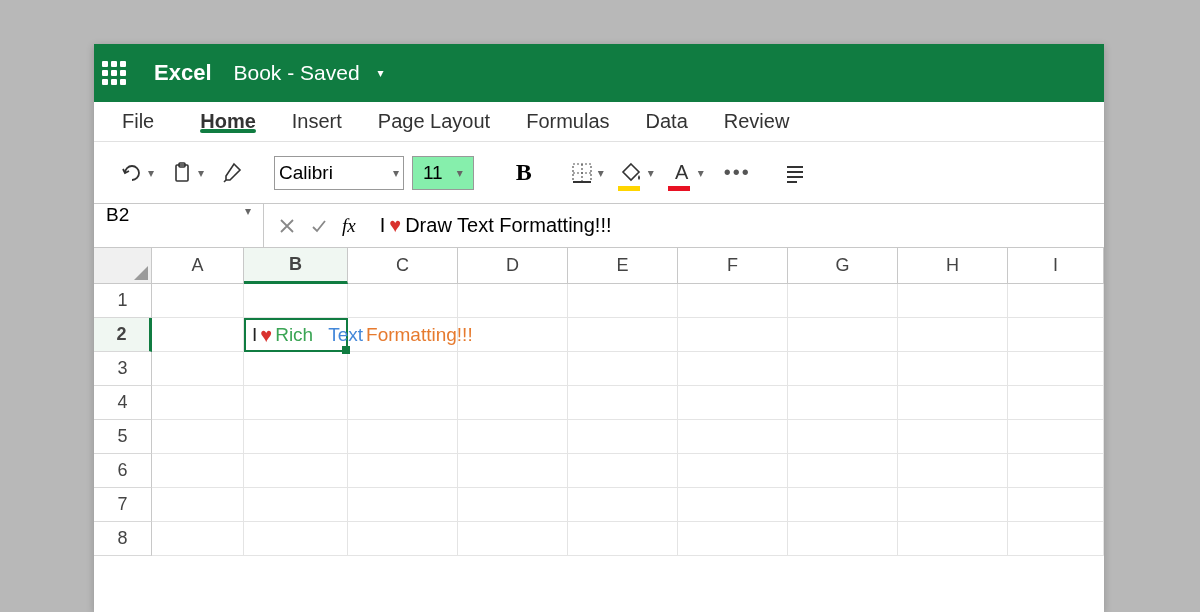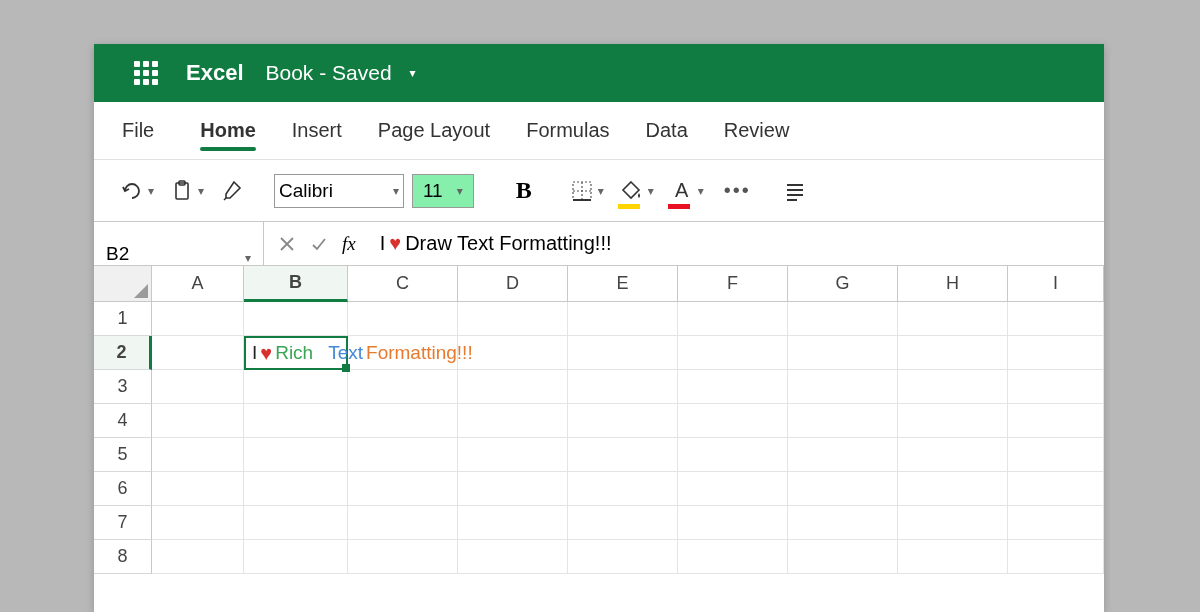--- a/index.html
+++ b/index.html
@@ -1,48 +1,48 @@
 <!DOCTYPE html>
 <html><head>
 <meta charset="utf-8">
 <style>
 * { box-sizing: border-box; margin: 0; padding: 0; font-family: 'Segoe UI', Arial, sans-serif; }
 body { background: #b8b8b8; width: 1200px; height: 612px; overflow: hidden; }
 .app { position: absolute; top: 44px; left: 94px; width: 1010px; height: 568px; background: #fff; box-shadow: 0 2px 8px rgba(0,0,0,0.2); }
 
 
-.titlebar { background: #107c41; height: 58px; display: flex; align-items: center; padding: 0 40px; color: #fff; }
+.titlebar { background: #107c41; height: 58px; display: flex; align-items: center; padding: 0 8px; color: #fff; }
 .app-launcher { width: 24px; height: 24px; display: grid; grid-template-columns: repeat(3,1fr); grid-template-rows: repeat(3,1fr); gap: 3px; margin-right: 28px; }
 .app-launcher span { background: #fff; border-radius: 1px; }
 .app-name { font-size: 22px; font-weight: 600; margin-right: 22px; }
 .doc-name { font-size: 21px; font-weight: 300; }
 .chev-white { margin-left: 18px; font-size: 12px; color: #fff; }
 
 
-.tabrow { height: 58px; display: flex; align-items: center; padding: 0 28px; border-bottom: 1px solid #e1e1e1; }
+.tabrow { height: 40px; display: flex; align-items: center; padding: 0 28px; border-bottom: 1px solid #e1e1e1; }
 .tab { font-size: 20px; color: #333; padding: 0 18px; height: 100%; display: flex; align-items: center; position: relative; cursor: pointer; }
 .tab.active { font-weight: 600; }
 .tab.active::after { content: ''; position: absolute; bottom: 8px; left: 18px; right: 18px; height: 4px; background: #107c41; border-radius: 2px; }
 .tab.file { padding-left: 0; margin-right: 10px; }
 
 
 .toolbar { height: 62px; display: flex; align-items: center; padding: 0 22px; border-bottom: 1px solid #c8c8c8; gap: 8px; }
 .tb-btn { display: flex; align-items: center; gap: 4px; padding: 4px 4px; cursor: pointer; }
 .tb-btn svg { width: 24px; height: 24px; }
 .chev { font-size: 12px; color: #666; }
 .font-select { border: 1px solid #999; height: 34px; padding: 0 4px; font-size: 19px; display: flex; align-items: center; gap: 60px; background: #fff; }
 .size-select { border: 1px solid #999; height: 34px; padding: 0 10px; font-size: 19px; display: flex; align-items: center; gap: 14px; background: #86efac; }
 .bold-btn { font-size: 24px; font-weight: 700; font-family: 'Times New Roman', serif; padding: 0 10px; }
 .fill-btn { position: relative; }
 .fill-btn .underline-bar { position: absolute; bottom: -2px; left: 2px; width: 22px; height: 5px; }
 .more-btn { font-size: 20px; letter-spacing: 2px; color: #555; margin: 0 8px; }
 
 
 .formulabar { height: 44px; display: flex; align-items: center; border-bottom: 1px solid #c8c8c8; }
-.namebox { width: 170px; height: 100%; border-right: 1px solid #c8c8c8; display: flex; align-items: flex-end; padding: 0 12px; font-size: 19px; }
+.namebox { width: 170px; height: 100%; border-right: 1px solid #c8c8c8; display: flex; align-items: flex-start; padding: 0 12px; font-size: 19px; }
 .namebox .spacer { flex: 1; }
 .fx-controls { display: flex; align-items: center; padding: 0 14px; gap: 14px; }
 .fx-controls svg { width: 18px; height: 18px; }
 .fx-label { font-style: italic; font-size: 19px; font-family: 'Times New Roman', serif; }
 .formula-content { display: flex; align-items: center; padding: 0 10px; font-size: 20px; gap: 4px; }
 .heart { color: #d9322e; font-size: 20px; }
 .selectall { width: 58px; height: 36px; border-right: 1px solid #c8c8c8; border-bottom: 1px solid #c8c8c8; background: #f0f0f0; display: flex; align-items: flex-end; justify-content: flex-end; }
 .selectall::after { content: ''; border-style: solid; border-width: 0 0 14px 14px; border-color: transparent transparent #9b9b9b transparent; margin: 0 3px 3px 0; }
 .colheaders { display: flex; }
 .colh { height: 36px; border-right: 1px solid #c8c8c8; border-bottom: 1px solid #c8c8c8; display: flex; align-items: center; justify-content: center; font-size: 18px; color: #444; background: #fff; }

